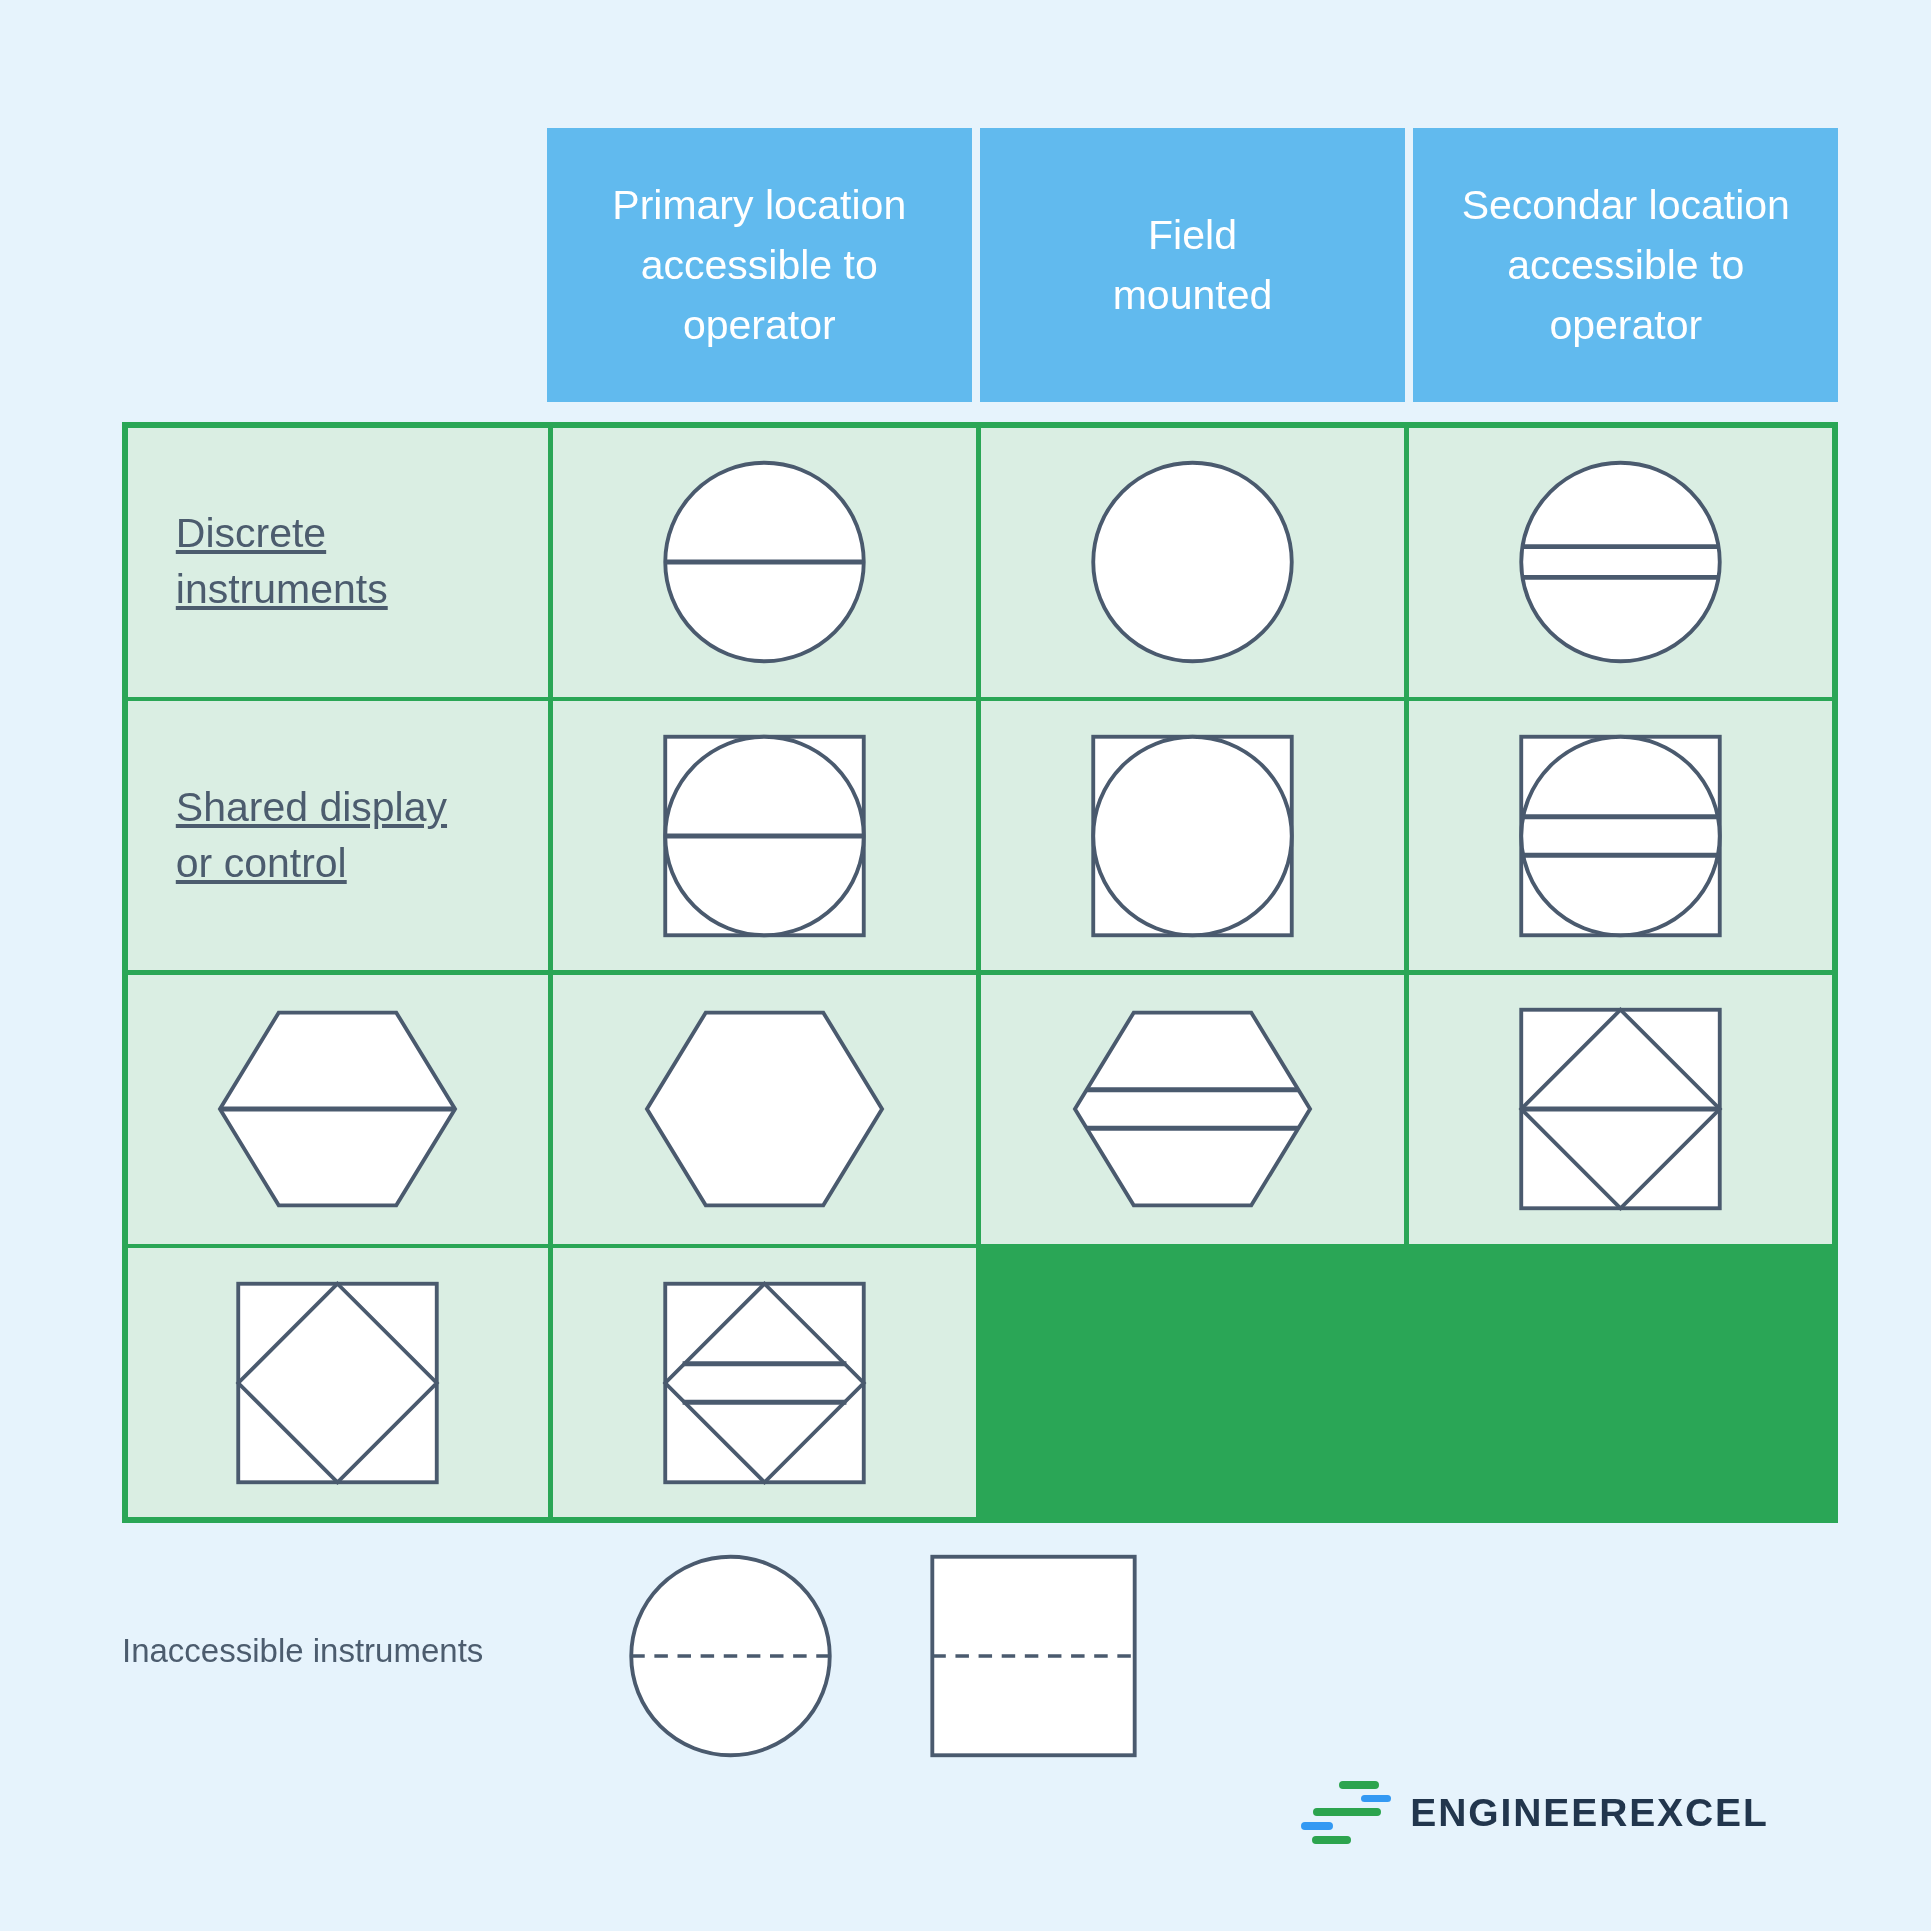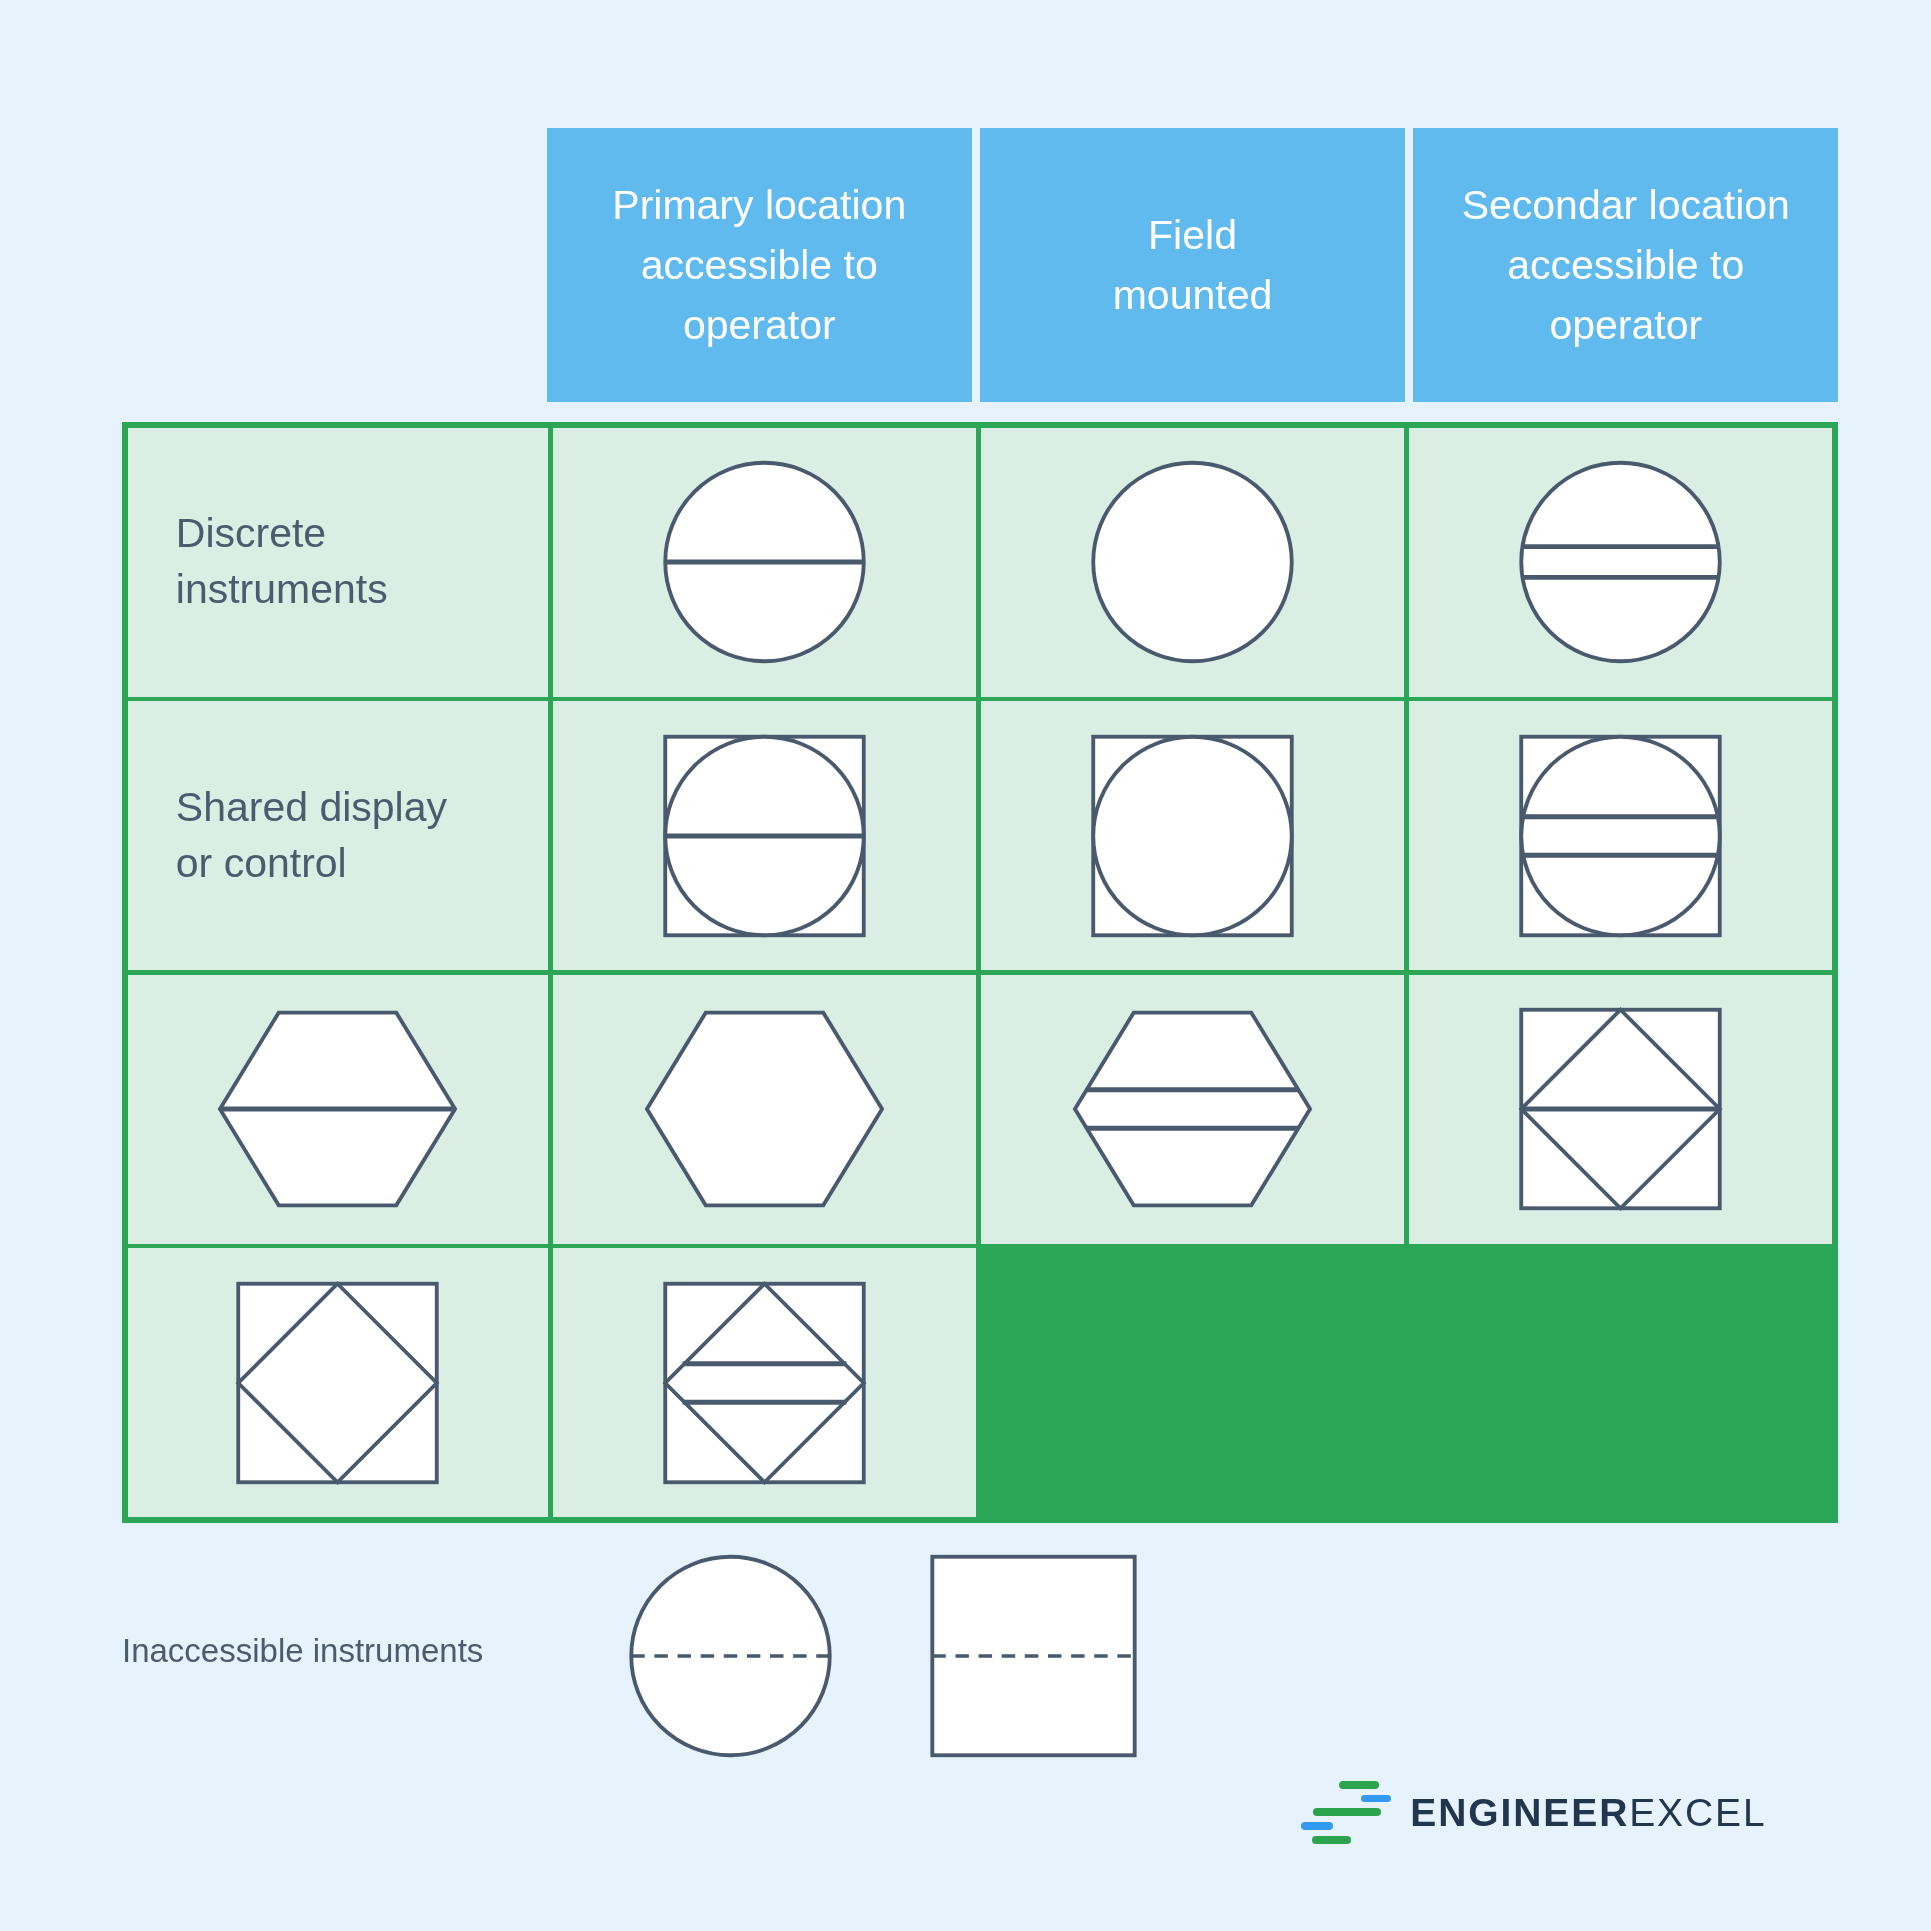--- a/index.html
+++ b/index.html
@@ -11,41 +11,41 @@
            display:flex;gap:8.7px;}
   .header-box{flex:1;background:var(--header-blue);color:var(--header-text);
               display:flex;align-items:center;justify-content:center;text-align:center;
               font-size:41px;line-height:1.47;white-space:pre-line;}
 
   
   .grid{position:absolute;left:122px;top:422px;width:1716px;height:1101px;
         background:var(--grid-green);display:grid;box-sizing:border-box;
         grid-template-columns:420px 1fr 1fr 1fr;grid-template-rows:repeat(4,1fr);
         gap:4.8px;padding:5.8px;}
-  .cell{background:var(--cell-green);display:flex;align-items:center;justify-content:center;}
+  .cell{background:var(--cell-green);display:flex;align-items:center;justify-content:center;text-decoration:underline;}
   .cell.label{justify-content:flex-start;padding-left:48px;box-sizing:border-box;
               color:var(--label-text);font-size:41px;line-height:1.36;white-space:pre-line;}
 
   
   .sym .shape{fill:var(--symbol-fill);stroke:var(--symbol-stroke);stroke-width:4;}
   .sym .iline{stroke:var(--symbol-stroke);stroke-width:5;fill:none;}
   .sym .dline{stroke:var(--symbol-stroke);stroke-width:3.5;fill:none;stroke-dasharray:14 10;}
 
   
   .legend-label{position:absolute;left:122px;top:1634px;color:var(--label-text);
                 font-size:33px;line-height:1;}
   .legend-sym{position:absolute;}
 
   
   .logo{position:absolute;left:1294px;top:1780px;display:flex;align-items:center;gap:19.3px;}
   .logo-icon{position:relative;width:97px;height:66px;}
   .logo-bar{position:absolute;height:7.7px;border-radius:3.9px;}
   .logo-text{font-size:39px;letter-spacing:1.9px;color:var(--logo-navy);white-space:nowrap;}
   .logo-text .bold{font-weight:700;margin-top:31px;}
-  .logo-text .light{font-weight:400;}
+  .logo-text .light{font-weight:700;}
 </style>
 </head>
 <body>
 
 <div class="canvas">
   <div class="headers" id="headers">
       <div class="header-box">Primary location
 accessible to
 operator</div>
       <div class="header-box">Field

